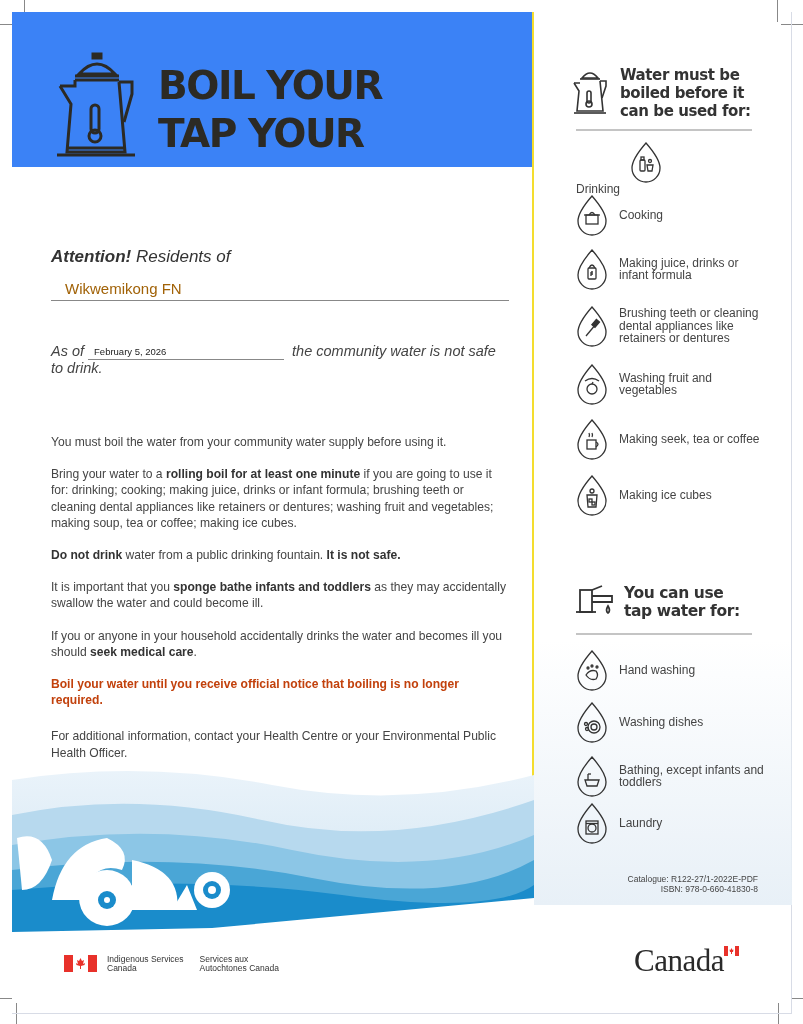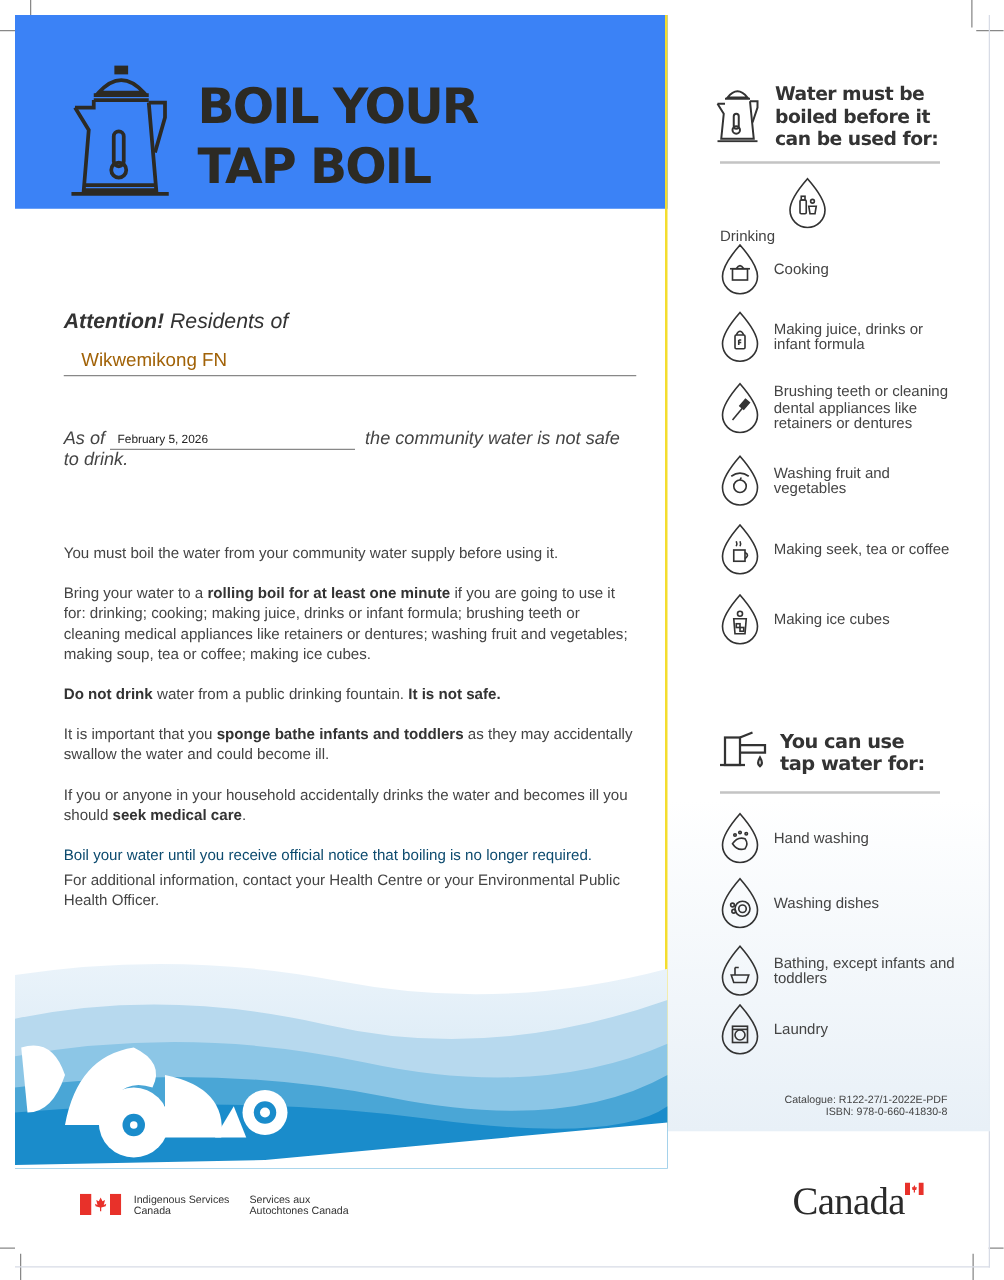--- a/index.html
+++ b/index.html
@@ -19,21 +19,21 @@
   .attention b { font-weight: 700; text-align: center; }
   .attention span.small { font-size: 17px; font-weight: 400; }
   .community-field { position: absolute; left: 51px; top: 276px; width: 458px; height: 25px; border-bottom: 1px solid #888; padding-left: 14px; font-size: 15px; line-height: 26px; color: #a16207; }
 
   .asof { position: absolute; left: 51px; top: 343px; width: 460px; font-size: 14.5px; font-style: italic; line-height: 17px; color: #444; }
   .date-field { display: inline-block; width: 196px; border-bottom: 1px solid #888; font-style: normal; font-size: 9.5px; padding-left: 6px; margin: 0 8px 0 4px; line-height: 14px; vertical-align: 1px; color: #222; }
 
   .body { position: absolute; left: 51px; top: 434px; width: 455px; font-size: 12.1px; line-height: 16.2px; color: #444; }
   .body p { margin-bottom: 16px; }
   .body b { color: #333; }
-  .body p.strong { font-weight: 400; color: #0c4a6e; margin-top: 4px; margin-bottom: 4px; }
+  .body p.strong { font-weight: 700; color: #c2410c; margin-top: 4px; margin-bottom: 20px; }
 
   .waves { position: absolute; left: 12px; top: 760px; width: 522px; height: 175px; }
 
   .gc-sig { position: absolute; left: 64px; top: 955px; display: flex; align-items: flex-start; gap: 10px; }
   .flag-sm { width: 33px; height: 17px; position: relative; }
   .sig-text { font-size: 8.5px; line-height: 9px; color: #333; }
   .sig-text + .sig-text { margin-left: 6px; }
 
   
   .rhead { position: absolute; display: flex; align-items: flex-start; }
@@ -75,38 +75,38 @@
     <line x1="18" y1="28" x2="62" y2="28"></line>
     <path d="M3 34 L18 34 L18 28 M62 30 L75 30 L75 42 L67 70"></path>
     <path d="M3 34 L14 52 L10 100 L68 100 L62 30"></path>
     <line x1="10" y1="96" x2="68" y2="96"></line>
     <line x1="0" y1="103" x2="78" y2="103"></line>
     <rect x="34" y="53" width="8" height="28" rx="4"></rect>
     <circle cx="38" cy="84" r="6"></circle>
   </svg>
   <h1>
     <div>BOIL YOUR</div>
-    <div>TAP BOIL</div>
+    <div>TAP YOUR</div>
   </h1>
 </div>
 <div class="yellow-rule"></div>
 
 <div class="attention">
   <b>Attention!</b>
   <span class="small">Residents of</span>
 </div>
 <div class="community-field">Wikwemikong FN</div>
 
 <div class="asof">
   <span>As of</span><span class="date-field">February 5, 2026</span><span>the community water is not safe to drink.</span>
 </div>
 
 <div class="body">
   <p>You must boil the water from your community water supply before using it.</p>
-  <p><span>Bring your water to a </span><b>rolling boil for at least one minute</b><span> if you are going to use it for: drinking; cooking; making juice, drinks or infant formula; brushing teeth or cleaning medical appliances like retainers or dentures; washing fruit and vegetables; making soup, tea or coffee; making ice cubes.</span></p>
+  <p><span>Bring your water to a </span><b>rolling boil for at least one minute</b><span> if you are going to use it for: drinking; cooking; making juice, drinks or infant formula; brushing teeth or cleaning dental appliances like retainers or dentures; washing fruit and vegetables; making soup, tea or coffee; making ice cubes.</span></p>
   <p><b>Do not drink</b><span> water from a public drinking fountain. </span><b>It is not safe.</b></p>
   <p><span>It is important that you </span><b>sponge bathe infants and toddlers</b><span> as they may accidentally swallow the water and could become ill.</span></p>
   <p><span>If you or anyone in your household accidentally drinks the water and becomes ill you should </span><b>seek medical care</b><span>.</span></p>
   <p class="strong">Boil your water until you receive official notice that boiling is no longer required.</p>
   <p>For additional information, contact your Health Centre or your Environmental Public Health Officer.</p>
 </div>
 
 <svg class="waves" viewBox="0 0 522 175" preserveAspectRatio="none">
   <defs>
     <linearGradient id="wg" x1="0" y1="0" x2="0" y2="1">

